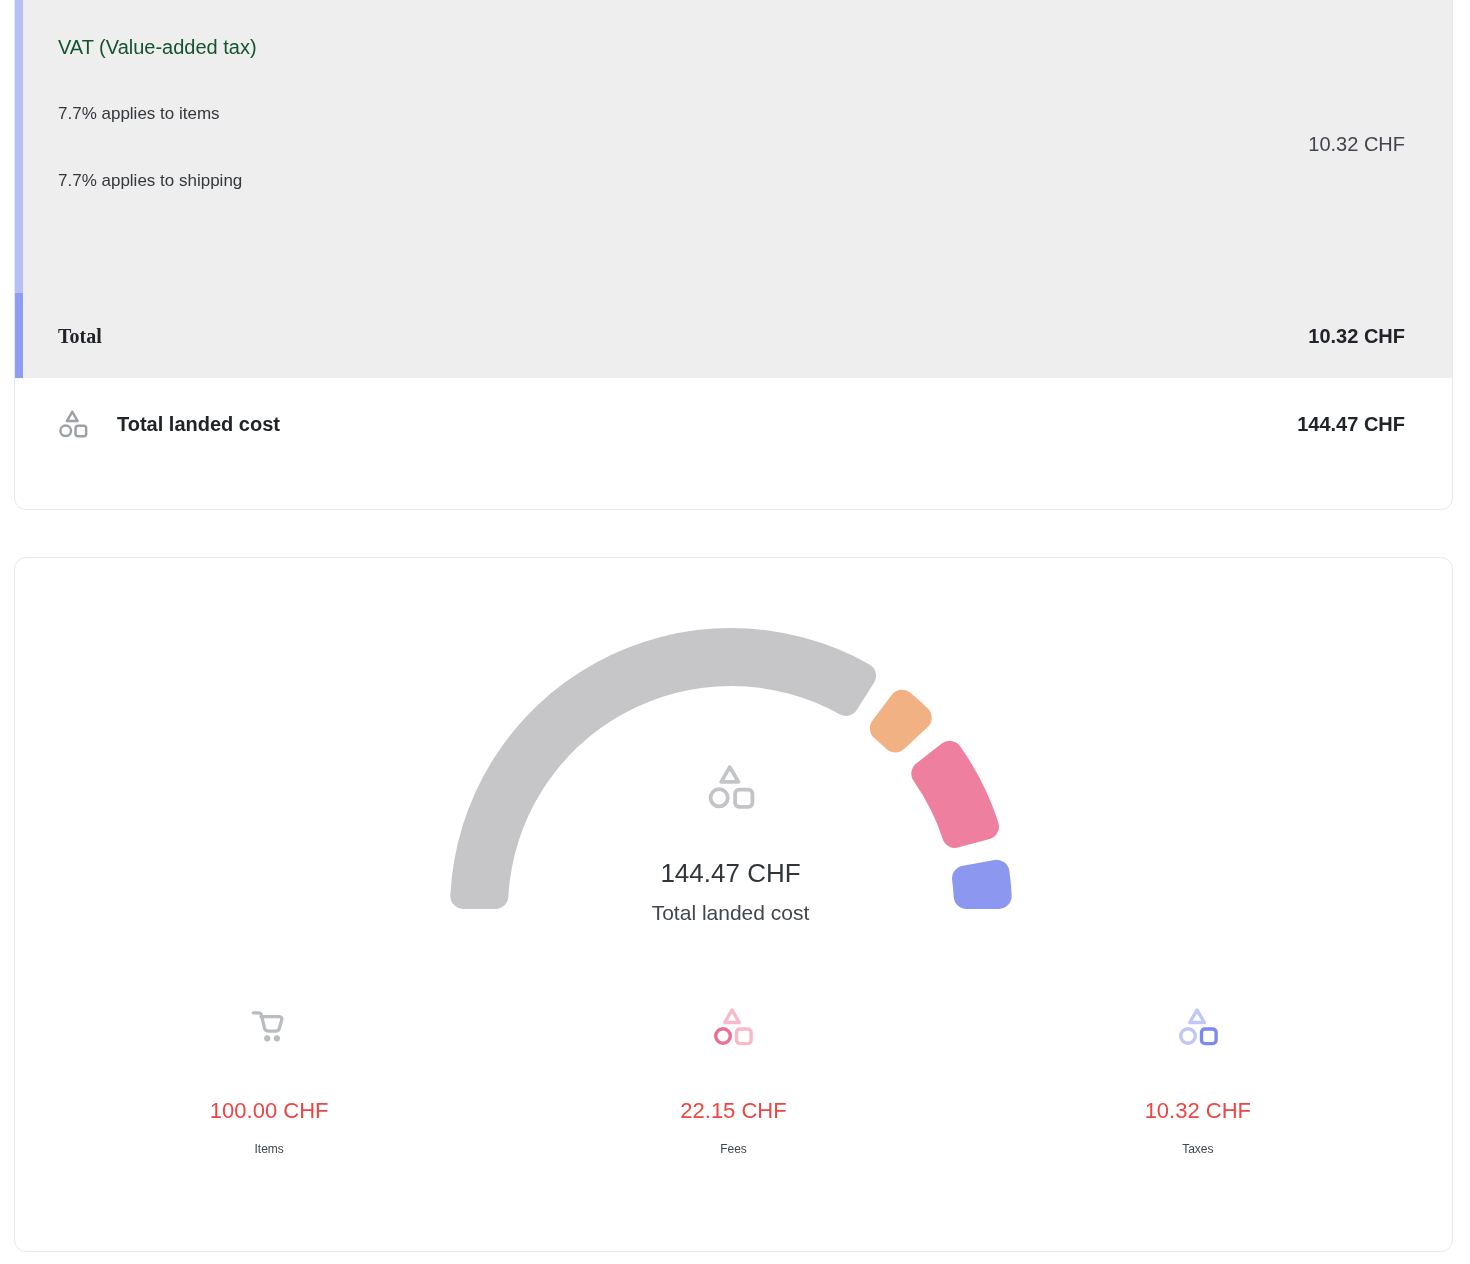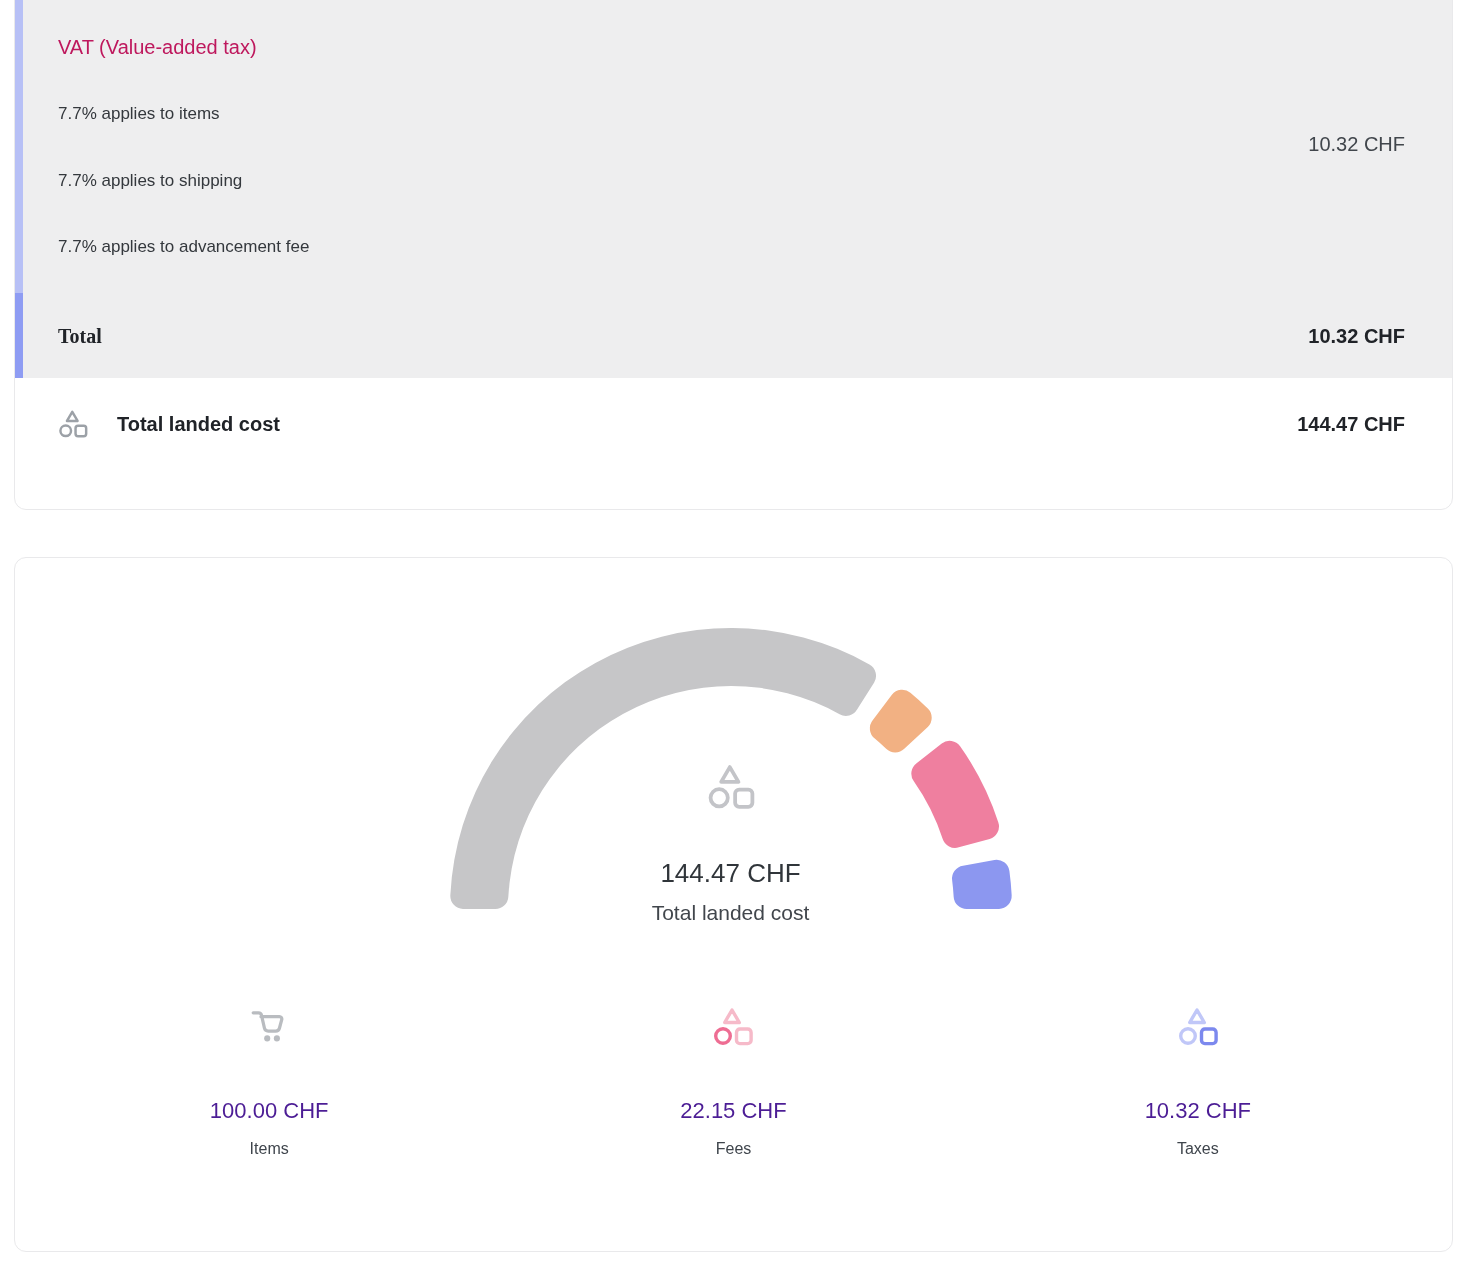--- a/index.html
+++ b/index.html
@@ -13,63 +13,62 @@
     border:1px solid #e9e9eb;border-radius:12px;box-sizing:border-box;
   }
   #card-vat{top:-40px;height:550px;overflow:hidden;}
   #card-gauge{top:557px;height:695px;overflow:hidden;}
 
   
   .vat-bg{position:absolute;left:0;top:0;right:0;height:417px;background:#eeeeef;}
   .accent{position:absolute;left:0;width:8px;}
   .accent.light{top:0;height:332px;background:#b7c0f6;}
   .accent.dark{top:332px;height:85px;background:#8e9cf3;}
-  .vat-title{position:absolute;left:43px;top:72px;font-size:20px;font-weight:500;color:#be185d;line-height:28px;}
+  .vat-title{position:absolute;left:43px;top:72px;font-size:20px;font-weight:500;color:#14532d;line-height:28px;}
   .vat-line{position:absolute;left:43px;font-size:17px;color:#34383d;line-height:27px;}
   .vat-amount{position:absolute;right:47px;top:172px;font-size:20px;color:#41464c;}
   .total-label{position:absolute;left:43px;top:364px;font-size:20px;font-weight:700;color:#202328;font-family:Liberation Serif, serif;}
   .total-amount{position:absolute;right:47px;top:364px;font-size:20px;font-weight:700;color:#202328;}
 
   
   .tlc-icon{position:absolute;left:42px;top:447px;width:32px;height:31px;}
   .tlc-label{position:absolute;left:102px;top:450px;font-size:20px;font-weight:700;color:#202328;line-height:26px;}
   .tlc-amount{position:absolute;right:47px;top:450px;font-size:20px;font-weight:700;color:#202328;line-height:26px;}
 
   
   .gauge-svg{position:absolute;left:0;top:0;width:1439px;height:420px;}
   .gauge-center-icon{position:absolute;left:690px;top:203px;width:52px;height:50px;}
   .gauge-value{position:absolute;left:0;right:6px;top:300px;text-align:center;font-size:26px;color:#303archive539;color:#30353a;line-height:30px;}
   .gauge-label{position:absolute;left:0;right:6px;top:342px;text-align:center;font-size:21px;color:#41464c;line-height:25px;}
 
   
   .stats-row{position:absolute;left:22px;right:22px;top:446px;display:flex;}
   .stat-col{flex:1 1 0;display:flex;flex-direction:column;align-items:center;}
   .stat-icon{height:44px;display:flex;align-items:center;justify-content:center;}
-  .stat-value{margin-top:50px;font-size:22px;color:#4c1d95;line-height:26px;}
-  .stat-label{margin-top:14px;font-size:16px;color:#3f454c;line-height:22px;}
+  .stat-value{margin-top:50px;font-size:22px;color:#ef4444;line-height:26px;}
+  .stat-label{margin-top:14px;font-size:12px;color:#3f454c;line-height:22px;}
 
   
   .shapes-icon .shp{stroke:var(--muted,#c2c3c7);}
   .accent-tri .tri{stroke:var(--accent);}
   .accent-circle .circ{stroke:var(--accent);}
   .accent-square .sq{stroke:var(--accent);}
   svg{display:block;}
 </style>
 </head>
 <body>
 
 <div class="card" id="card-vat">
   <div class="vat-bg"></div>
   <div class="accent light"></div>
   <div class="accent dark"></div>
 
   <div class="vat-title">VAT (Value-added tax)</div>
   <div class="vat-line" style="top:139px">7.7% applies to items</div>
   <div class="vat-line" style="top:206px">7.7% applies to shipping</div>
-  <div class="vat-line" style="top:272px">7.7% applies to advancement fee</div>
   <div class="vat-amount">10.32 CHF</div>
 
   <div class="total-label">Total</div>
   <div class="total-amount">10.32 CHF</div>
 
   <div class="tlc-icon">
     <svg width="32" height="31" viewBox="0 0 44 42" fill="none">
       <path class="shp" d="M21 5 L28.3 17.5 H13.7 Z" stroke="#9ca1a7" stroke-width="3.4" stroke-linejoin="round"></path>
       <circle class="shp" cx="12" cy="31" r="7.3" stroke="#9ca1a7" stroke-width="3.4"></circle>
       <rect class="shp" x="25.5" y="24" width="14.6" height="14.6" rx="3.4" stroke="#9ca1a7" stroke-width="3.4"></rect>

